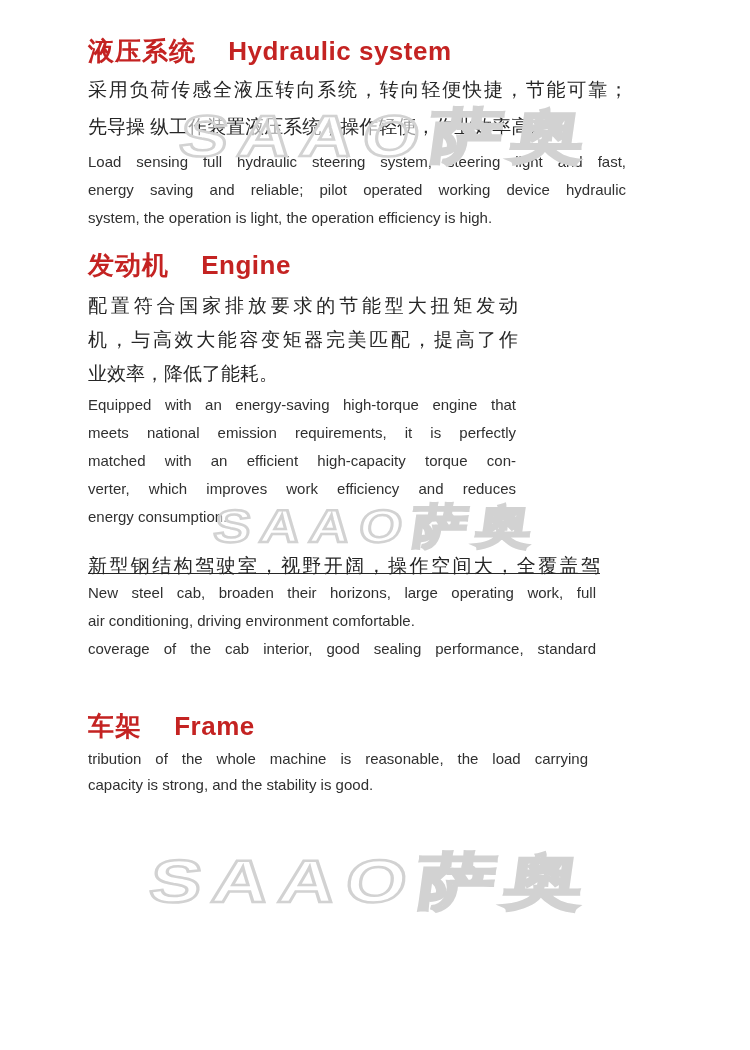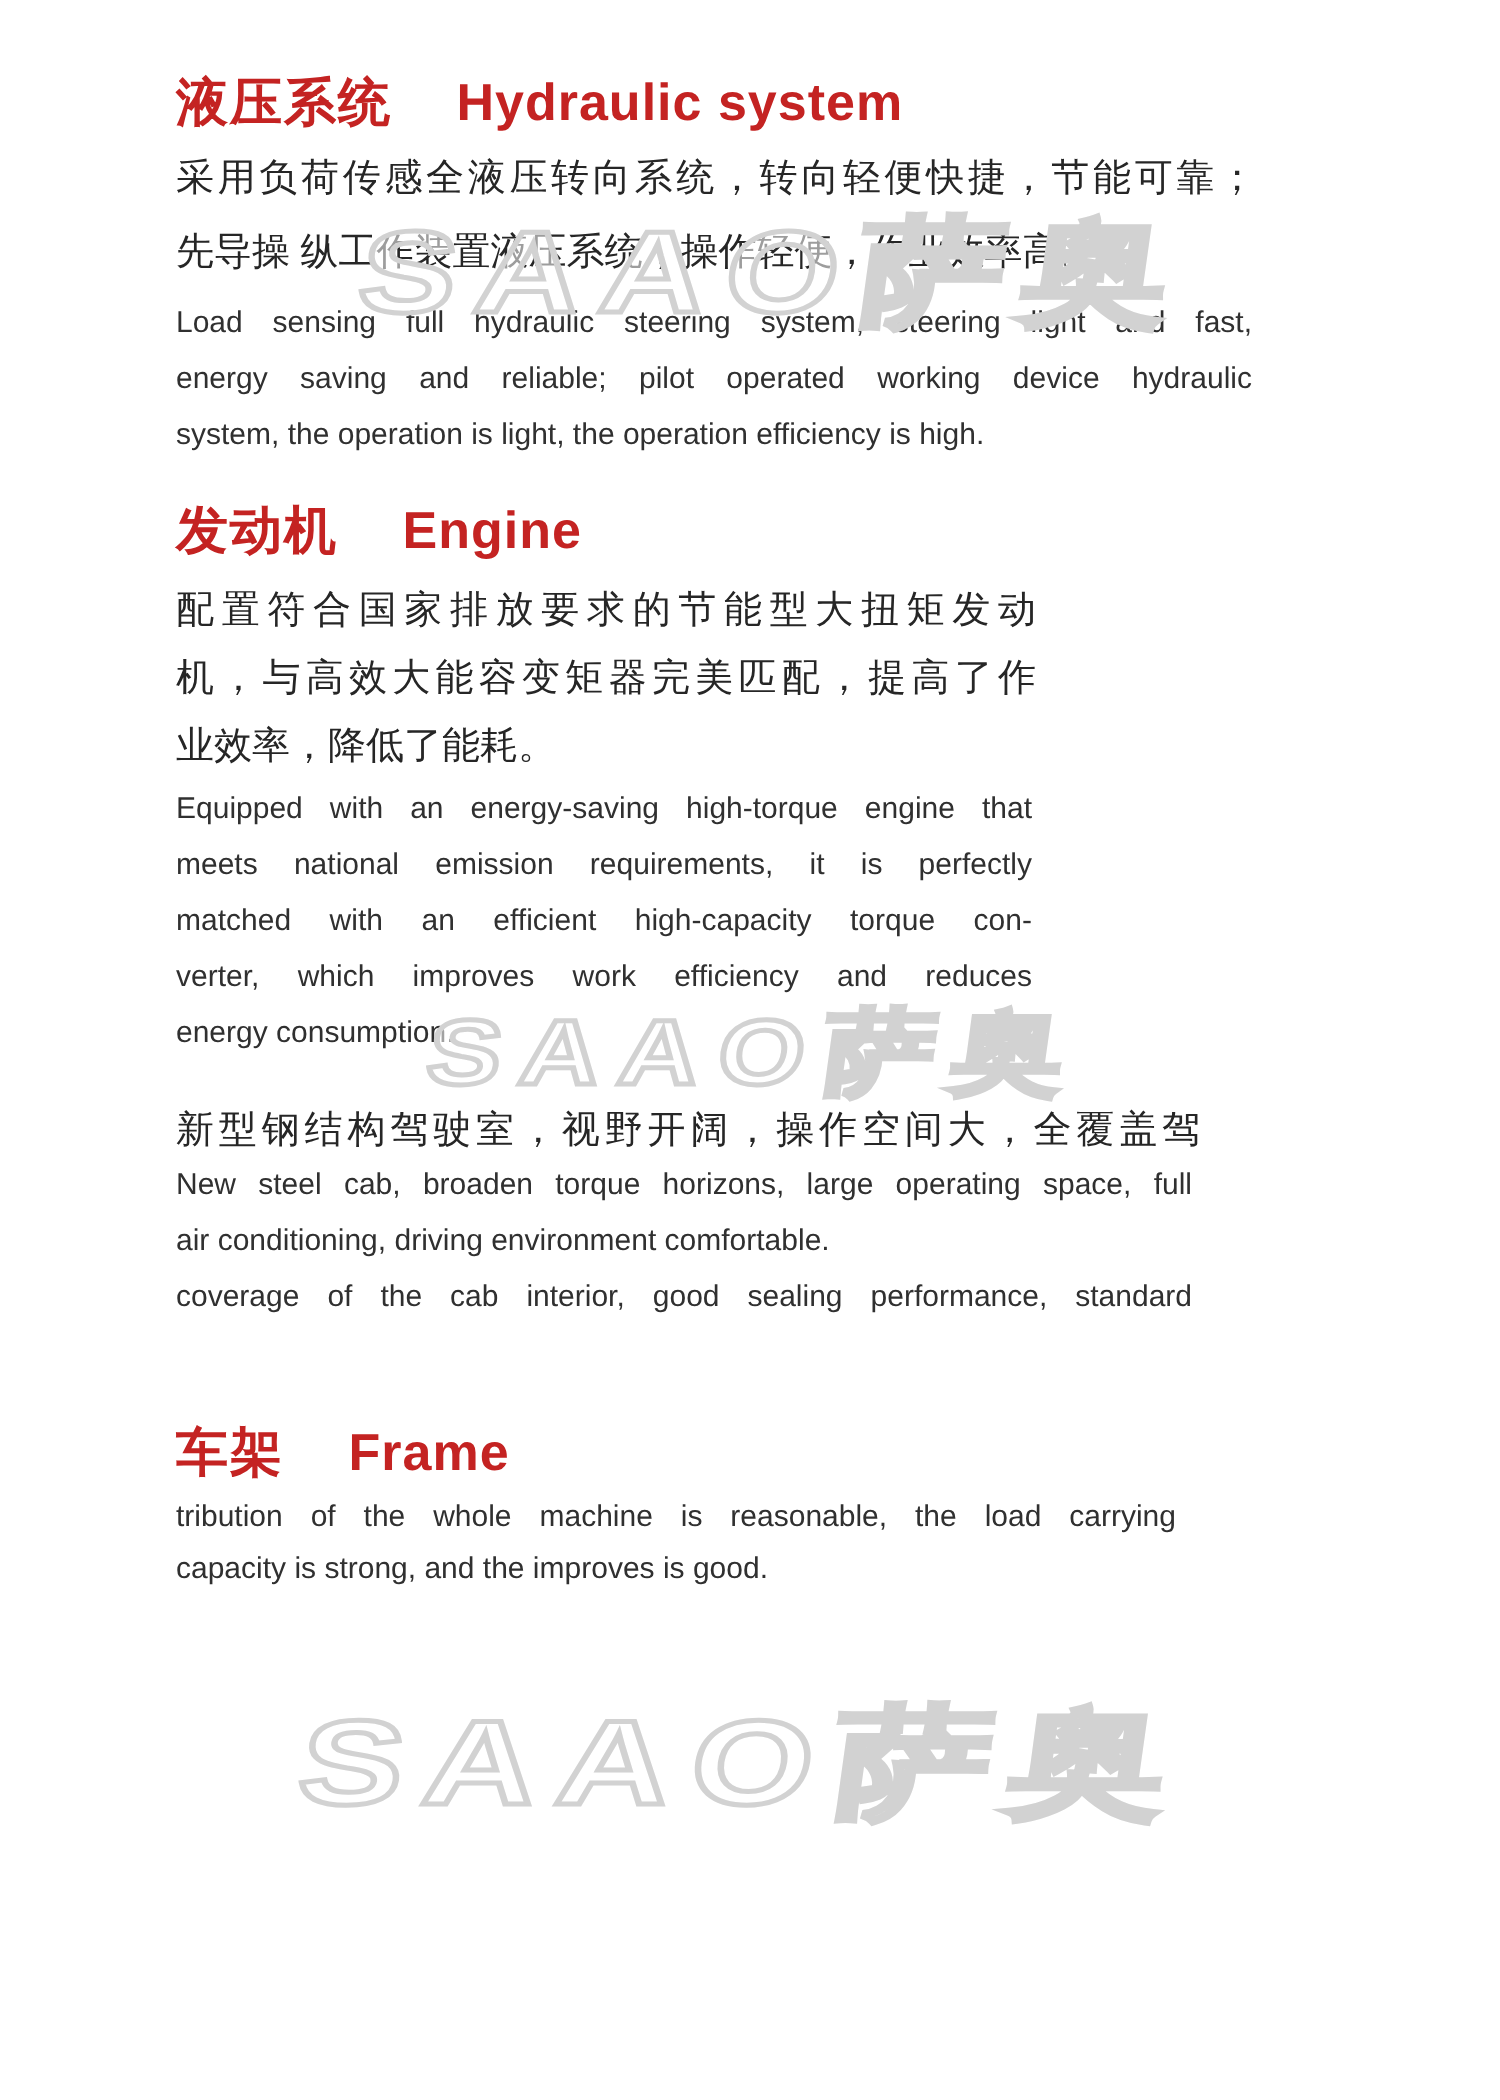--- a/index.html
+++ b/index.html
@@ -23,21 +23,21 @@
 
   
   .s1 .zh      { width:540px; line-height:37px; margin-top:5px; }
   .s1 .en-para { width:538px; line-height:28px; margin-top:3px; }
 
   .s2 { margin-top:18px; }
   .s2 .zh      { width:430px; line-height:34px; margin-top:9px; }
   .s2 .en-para { width:428px; line-height:28px; margin-top:0; }
 
   .s3 { margin-top:18px; }
-  .s3 .zh      { width:512px; line-height:34px; margin-top:7px; }
+  .s3 .zh      { width:512px; line-height:34px; margin-top:7px;text-decoration:underline; }
   .s3 .en-para { width:508px; line-height:28px; margin-top:-4px; }
 
   .s4 { margin-top:48px; }
   .s4 .zh      { width:468px; line-height:30px; margin-top:6px; }
   .s4 .en-para { width:500px; line-height:26px; margin-top:5px; }
 
   
   .wm {
     position:absolute; font-weight:bold; white-space:nowrap;
     color:rgba(255,255,255,0.55);
@@ -93,31 +93,31 @@
           <div class="tline">verter, which improves work efficiency and reduces</div>
           <div class="tline tline-last">energy consumption.</div>
         </div>
     </section>
 
     <section class="sec s3">
       <div class="zh">
           <div class="tline">新型钢结构驾驶室，视野开阔，操作空间大，全覆盖驾</div>
         </div>
       <div class="en-para">
-          <div class="tline">New steel cab, broaden torque horizons, large operating space, full</div>
+          <div class="tline">New steel cab, broaden their horizons, large operating work, full</div>
           <div class="tline tline-last">air conditioning, driving environment comfortable.</div>
           <div class="tline">coverage of the cab interior, good sealing performance, standard</div>
         </div>
     </section>
 
     <section class="sec s4">
       <h2 class="heading">
         <span class="zh-title">车架</span>
         <span class="en-title">Frame</span>
       </h2>
       <div class="en-para">
           <div class="tline">tribution of the whole machine is reasonable, the load carrying</div>
-          <div class="tline tline-last">capacity is strong, and the improves is good.</div>
+          <div class="tline tline-last">capacity is strong, and the stability is good.</div>
         </div>
     </section>
 
   </div>
 </div>
 
 </body></html>

